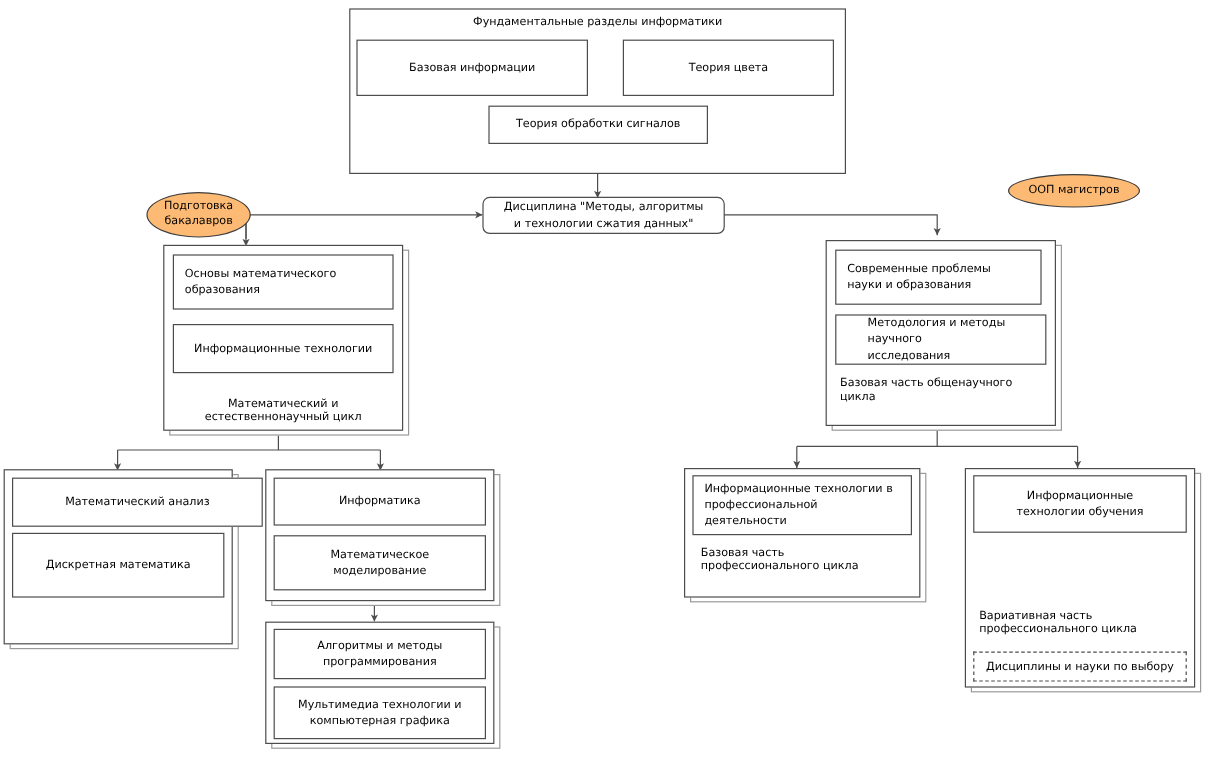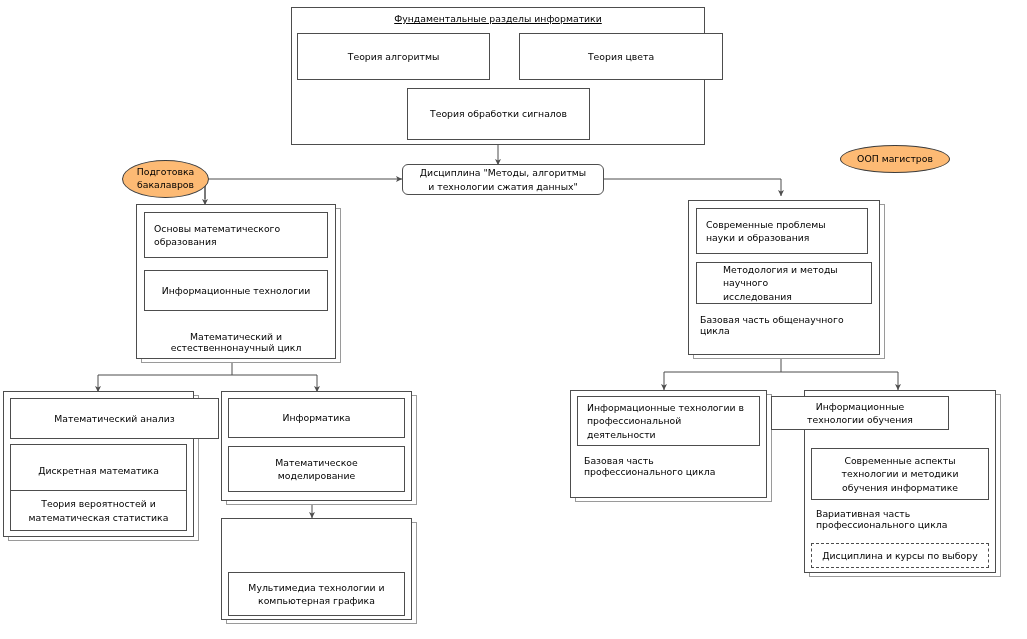--- a/index.html
+++ b/index.html
@@ -112,27 +112,27 @@
       <line x1="312" y1="505" x2="312" y2="518" marker-end="url(#arrow)"></line>
 
       <path d="M781,358 L781,372"></path>
       <path d="M664,372 L898,372"></path>
       <line x1="664" y1="372" x2="664" y2="390" marker-end="url(#arrow)"></line>
       <line x1="898" y1="372" x2="898" y2="390" marker-end="url(#arrow)"></line>
     </g>
   </svg>
 
   <div class="group" style="left:291px;top:7px;width:414px;height:138px;"></div>
-  <div class="title-text" style="left:291px;top:13px;width:414px;text-decoration:underline;">Фундаментальные разделы информатики</div>
-
-  <div class="box" style="left:297px;top:33px;width:193px;height:47px;">Теория алгоритмы</div>
-
-  <div class="box" style="left:519px;top:33px;width:204px;height:47px;">Теория цвета</div>
-
-  <div class="box" style="left:407px;top:88px;width:183px;height:52px;">Теория обработки сигналов</div>
+  <div class="title-text" style="left:291px;top:13px;width:414px;">Фундаментальные разделы информатики</div>
+
+  <div class="box" style="left:297px;top:33px;width:193px;height:47px;">Базовая информации</div>
+
+  <div class="box" style="left:519px;top:33px;width:176px;height:47px;">Теория цвета</div>
+
+  <div class="box" style="left:407px;top:88px;width:183px;height:32px;">Теория обработки сигналов</div>
 
   <div class="ellipse label-text" style="left:122px;top:160px;width:87px;height:38px;">Подготовка
 бакалавров</div>
 
   <div class="ellipse label-text" style="left:840px;top:145px;width:110px;height:28px;">ООП магистров</div>
 
   <div class="box rounded label-text" style="left:402px;top:164px;width:202px;height:31px;">Дисциплина "Методы, алгоритмы
 и технологии сжатия данных"</div>
 
   <div class="group-shadow" style="left:141px;top:208px;width:200px;height:155px;"></div>
@@ -158,56 +158,53 @@
   <div class="title-text label-text" style="left:700px;top:314px;width:180px;text-align:left;">Базовая часть общенаучного
 цикла</div>
 
   <div class="group-shadow" style="left:8px;top:395px;width:191px;height:146px;"></div>
   <div class="group" style="left:3px;top:391px;width:191px;height:146px;"></div>
 
   <div class="box" style="left:10px;top:398px;width:209px;height:41px;">Математический анализ</div>
 
   <div class="box" style="left:10px;top:444px;width:177px;height:54px;">Дискретная математика</div>
 
-  <div class="box label-text" style="left:10px;top:490px;width:177px;height:41px;">Теория вероятностей и
-математическая статистика</div>
 
   <div class="group-shadow" style="left:226px;top:395px;width:191px;height:110px;"></div>
   <div class="group" style="left:221px;top:391px;width:191px;height:110px;"></div>
 
   <div class="box" style="left:228px;top:398px;width:177px;height:40px;">Информатика</div>
 
   <div class="box label-text" style="left:228px;top:446px;width:177px;height:46px;">Математическое
 моделирование</div>
 
   <div class="group-shadow" style="left:226px;top:522px;width:191px;height:102px;"></div>
   <div class="group" style="left:221px;top:518px;width:191px;height:102px;"></div>
 
+  <div class="box label-text" style="left:228px;top:524px;width:177px;height:42px;">Алгоритмы и методы
+программирования</div>
 
   <div class="box label-text" style="left:228px;top:572px;width:177px;height:44px;">Мультимедиа технологии и
 компьютерная графика</div>
 
   <div class="group-shadow" style="left:575px;top:394px;width:197px;height:108px;"></div>
   <div class="group" style="left:570px;top:390px;width:197px;height:108px;"></div>
 
   <div class="box label-text left-align" style="left:577px;top:396px;width:183px;height:50px;">Информационные технологии в
 профессиональной
 деятельности</div>
 
   <div class="title-text label-text" style="left:584px;top:455px;width:183px;text-align:left;">Базовая часть
 профессионального цикла</div>
 
   <div class="group-shadow" style="left:809px;top:394px;width:192px;height:183px;"></div>
   <div class="group" style="left:804px;top:390px;width:192px;height:183px;"></div>
 
-  <div class="box label-text" style="left:771px;top:396px;width:178px;height:34px;">Информационные
+  <div class="box label-text" style="left:811px;top:396px;width:178px;height:48px;">Информационные
 технологии обучения</div>
 
-  <div class="box label-text" style="left:811px;top:448px;width:178px;height:52px;">Современные аспекты
-технологии и методики
-обучения информатике</div>
 
   <div class="title-text label-text" style="left:816px;top:508px;width:180px;text-align:left;">Вариативная часть
 профессионального цикла</div>
 
-  <div class="box dashed" style="left:811px;top:543px;width:178px;height:25px;">Дисциплина и курсы по выбору</div>
+  <div class="box dashed" style="left:811px;top:543px;width:178px;height:25px;">Дисциплины и науки по выбору</div>
 
 </div>
 
 </body></html>

